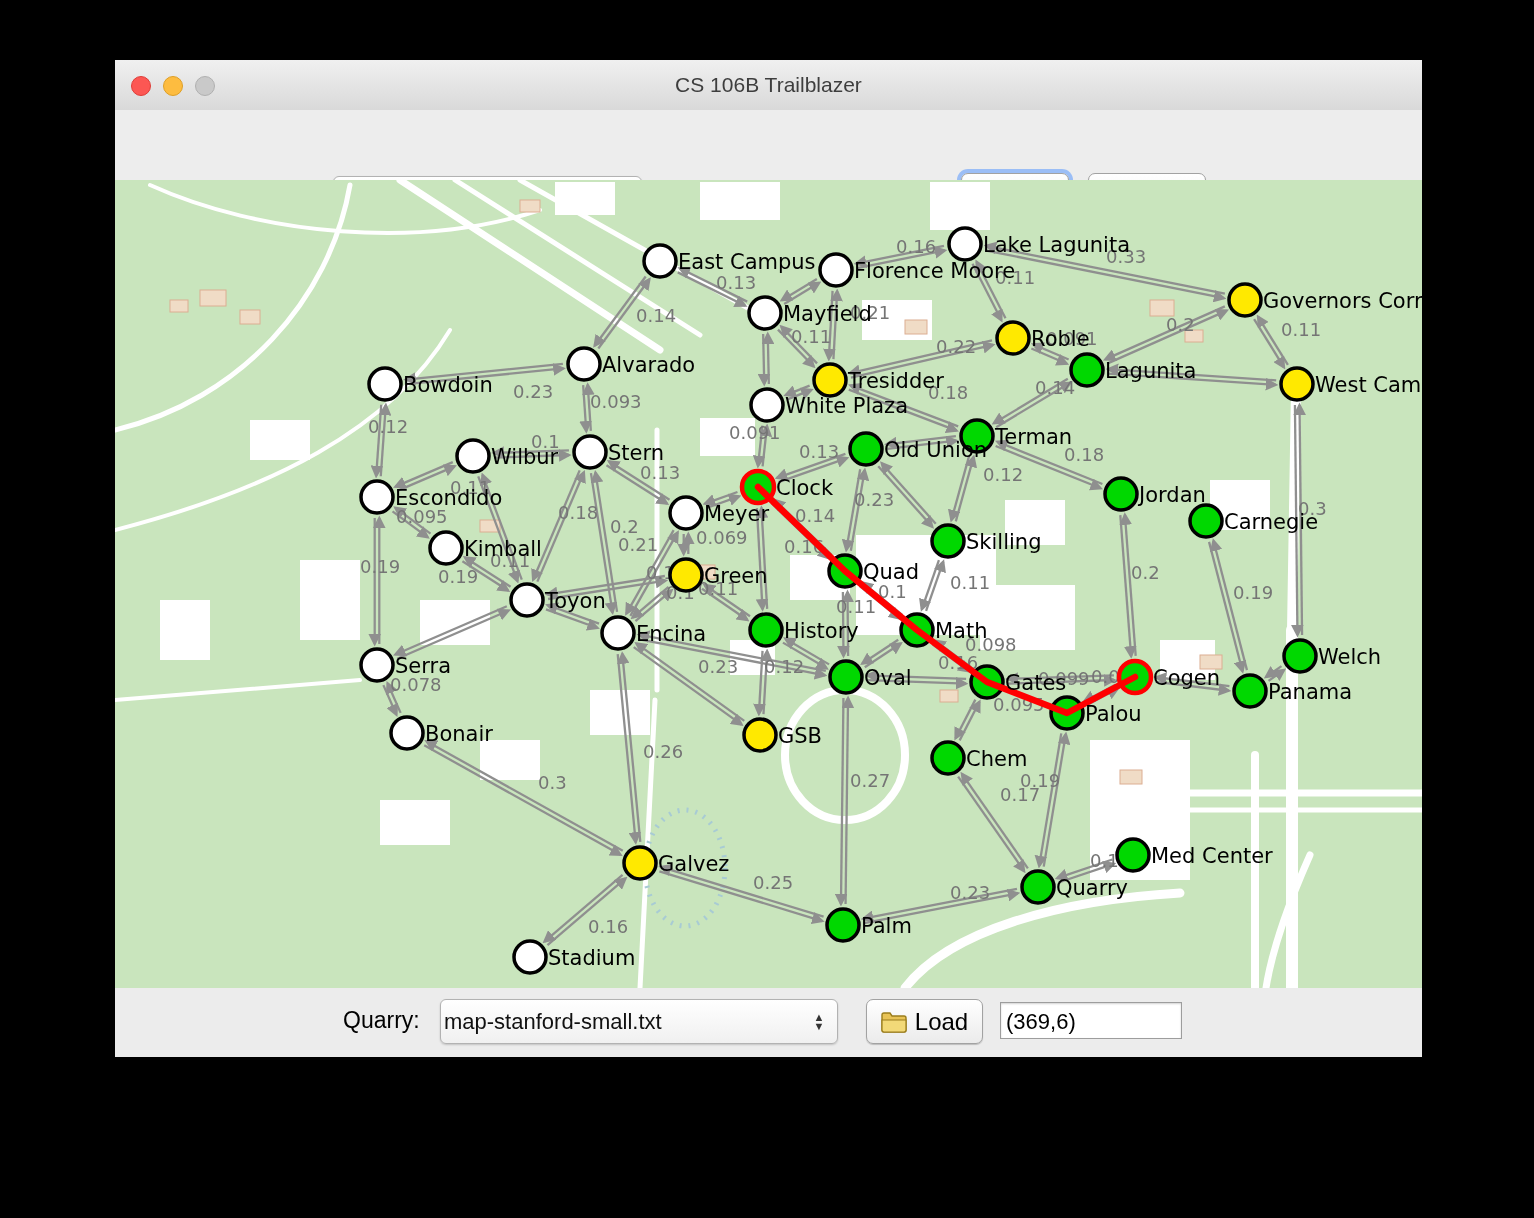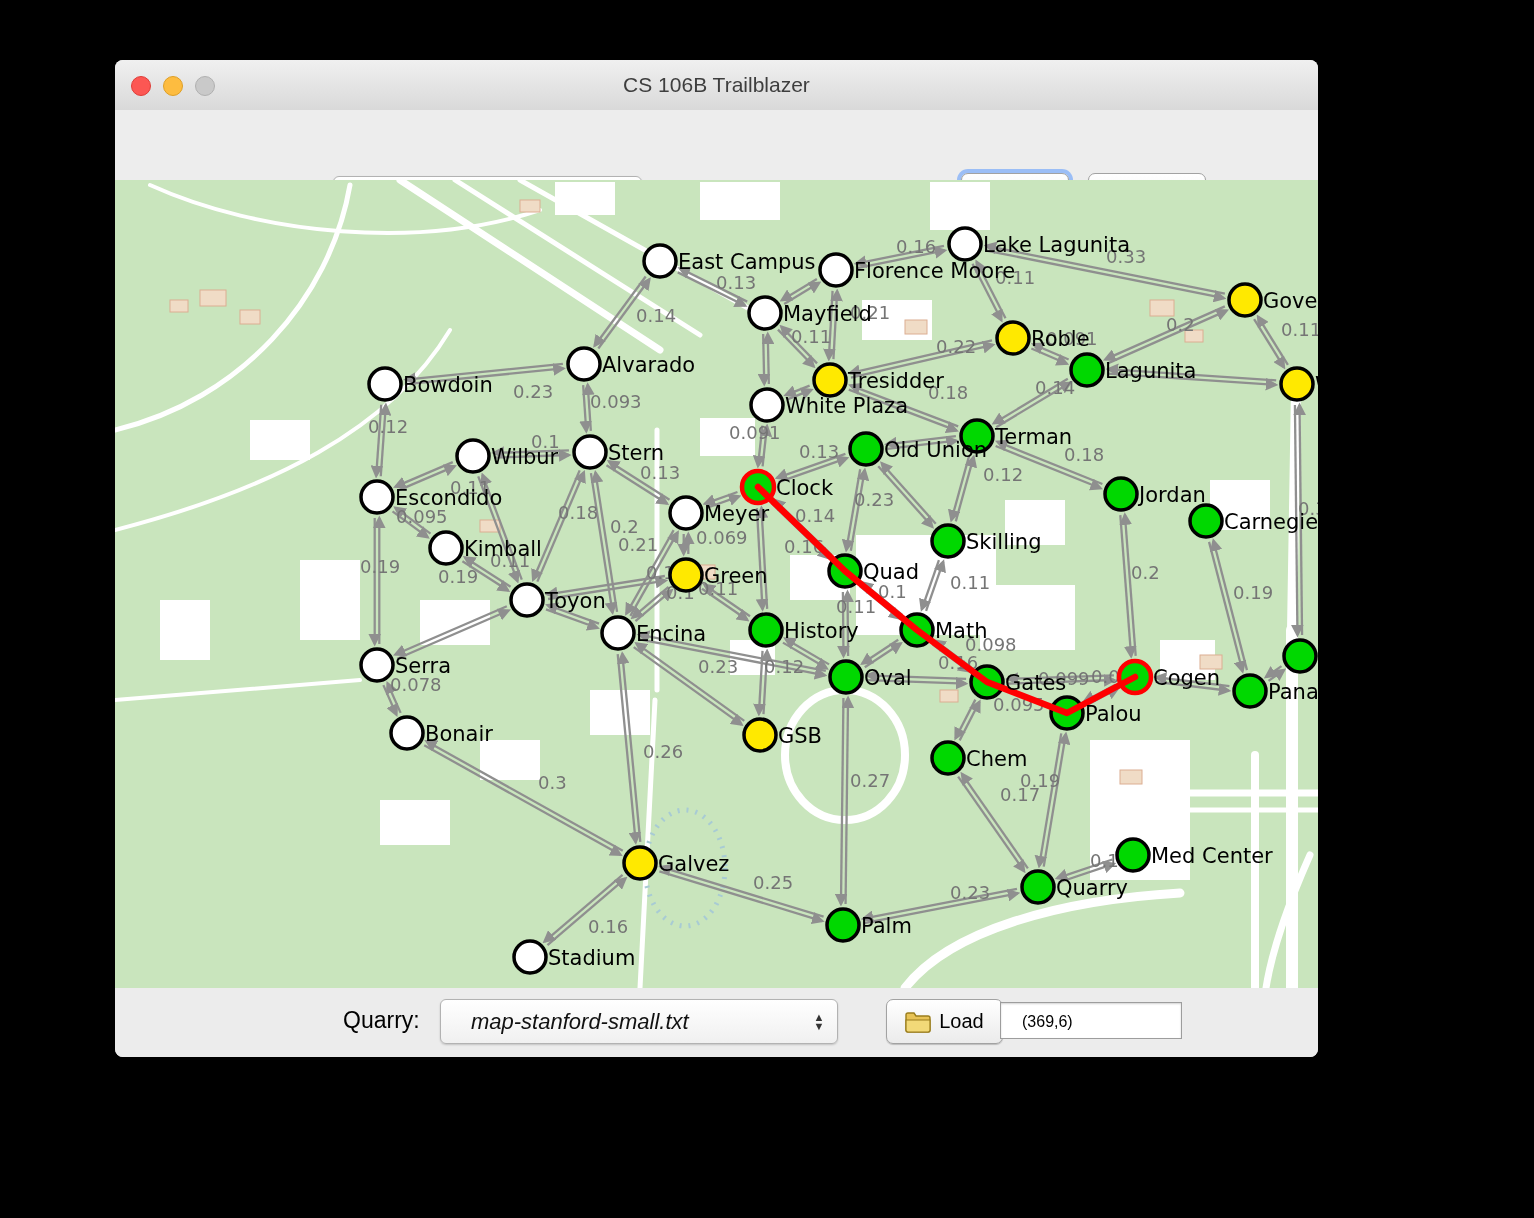--- a/index.html
+++ b/index.html
@@ -1,22 +1,22 @@
 <!DOCTYPE html>
 <html><head>
 <meta charset="utf-8">
 <style>
   html,body{margin:0;padding:0;}
   body{
     width:1534px;height:1218px;background:#000;position:relative;overflow:hidden;
     font-family:"Liberation Sans", sans-serif;
   }
   #app-window{
-    position:absolute;left:115px;top:60px;width:1203px;height:997px;
-    background:#ededed;border-radius:8px;overflow:hidden;
+    position:absolute;left:115px;top:60px;width:1307px;height:997px;
+    background:#ededed;border-radius:0;overflow:hidden;
     box-shadow:0 18px 40px rgba(0,0,0,.6);
   }
   
   #titlebar{
     position:absolute;left:0;top:0;width:100%;height:50px;
     background:linear-gradient(#f0f0f0,#d9d9d9);
     border-bottom:1px solid #ababab;
   }
   .traffic{position:absolute;top:16px;width:18px;height:18px;border-radius:50%;}
   #tl-close{left:16px;background:#fc5753;border:1px solid #df3d38;}
@@ -26,21 +26,21 @@
     position:absolute;left:0;right:0;top:0;height:50px;line-height:50px;
     text-align:center;font-size:21px;color:#3e3e3e;
   }
   
   #toolbar{position:absolute;left:0;top:50px;width:100%;height:70px;background:#ededed;}
   .popup{
     position:absolute;background:linear-gradient(#ffffff,#f0f0f0);
     border:1px solid #b2b2b2;border-radius:6px;box-shadow:0 1px 2px rgba(0,0,0,.18);
     font-size:22px;color:#111;display:flex;align-items:center;
   }
-  .popup .popup-label{flex:1;padding-left:30px;white-space:nowrap;overflow:hidden;font-style:italic;}
+  .popup .popup-label{flex:1;padding-left:3px;white-space:nowrap;overflow:hidden;}
   .stepper{width:22px;margin-right:7px;display:flex;flex-direction:column;align-items:center;line-height:8px;color:#333;font-size:11px;}
   .stepper span{display:block;height:9px;}
   #algo-popup{left:218px;top:66px;width:307px;height:42px;}
   #delay-label{position:absolute;left:545px;top:72px;font-size:23px;color:#000;}
   #delay-slider{position:absolute;left:662px;top:84px;width:143px;height:7px;
     background:linear-gradient(#b9b9b9,#d6d6d6);border:1px solid #a5a5a5;border-radius:4px;}
   #slider-thumb{position:absolute;left:3px;top:-11px;width:27px;height:27px;border-radius:50%;
     background:linear-gradient(#ffffff,#ececec);border:1px solid #a8a8a8;box-shadow:0 1px 2px rgba(0,0,0,.3);}
   .tb-button{
     position:absolute;height:45px;border-radius:7px;border:1px solid #a2a2a2;
@@ -50,24 +50,24 @@
   #run-button{left:846px;top:63px;width:106px;box-shadow:0 0 0 4px rgba(110,165,250,.65),0 1px 1px rgba(0,0,0,.2);}
   #clear-button{left:973px;top:63px;width:116px;}
   
   #map-wrap{position:absolute;left:0;top:120px;width:1307px;height:808px;background:#c9e5bd;overflow:hidden;}
   
   #bottombar{position:absolute;left:0;top:928px;width:100%;height:69px;background:#ececec;}
   #world-label{position:absolute;left:228px;top:19px;font-size:23px;color:#000;}
   #world-popup{left:325px;top:11px;width:396px;height:43px;}
   #load-button{position:absolute;left:751px;top:11px;width:115px;height:43px;border-radius:7px;
     border:1px solid #a2a2a2;background:linear-gradient(#ffffff,#ebebeb);box-shadow:0 1px 1px rgba(0,0,0,.2);
-    display:flex;align-items:center;justify-content:center;gap:8px;font-size:20px;color:#000;margin-left:20px;}
+    display:flex;align-items:center;justify-content:center;gap:8px;font-size:24px;color:#000;}
   #coord-field{position:absolute;left:885px;top:14px;width:182px;height:37px;background:#fff;
     border:1px solid #9d9d9d;box-shadow:inset 0 1px 2px rgba(0,0,0,.18);
-    font-size:16px;color:#000;line-height:37px;padding-left:21px;box-sizing:border-box;}
+    font-size:22px;color:#000;line-height:37px;padding-left:5px;box-sizing:border-box;}
   .icon-svg{display:block;}
 </style>
 </head>
 <body>
 
 <div id="app-window">
 
   <div id="titlebar">
     <div id="tl-close" class="traffic"></div>
     <div id="tl-min" class="traffic"></div>

